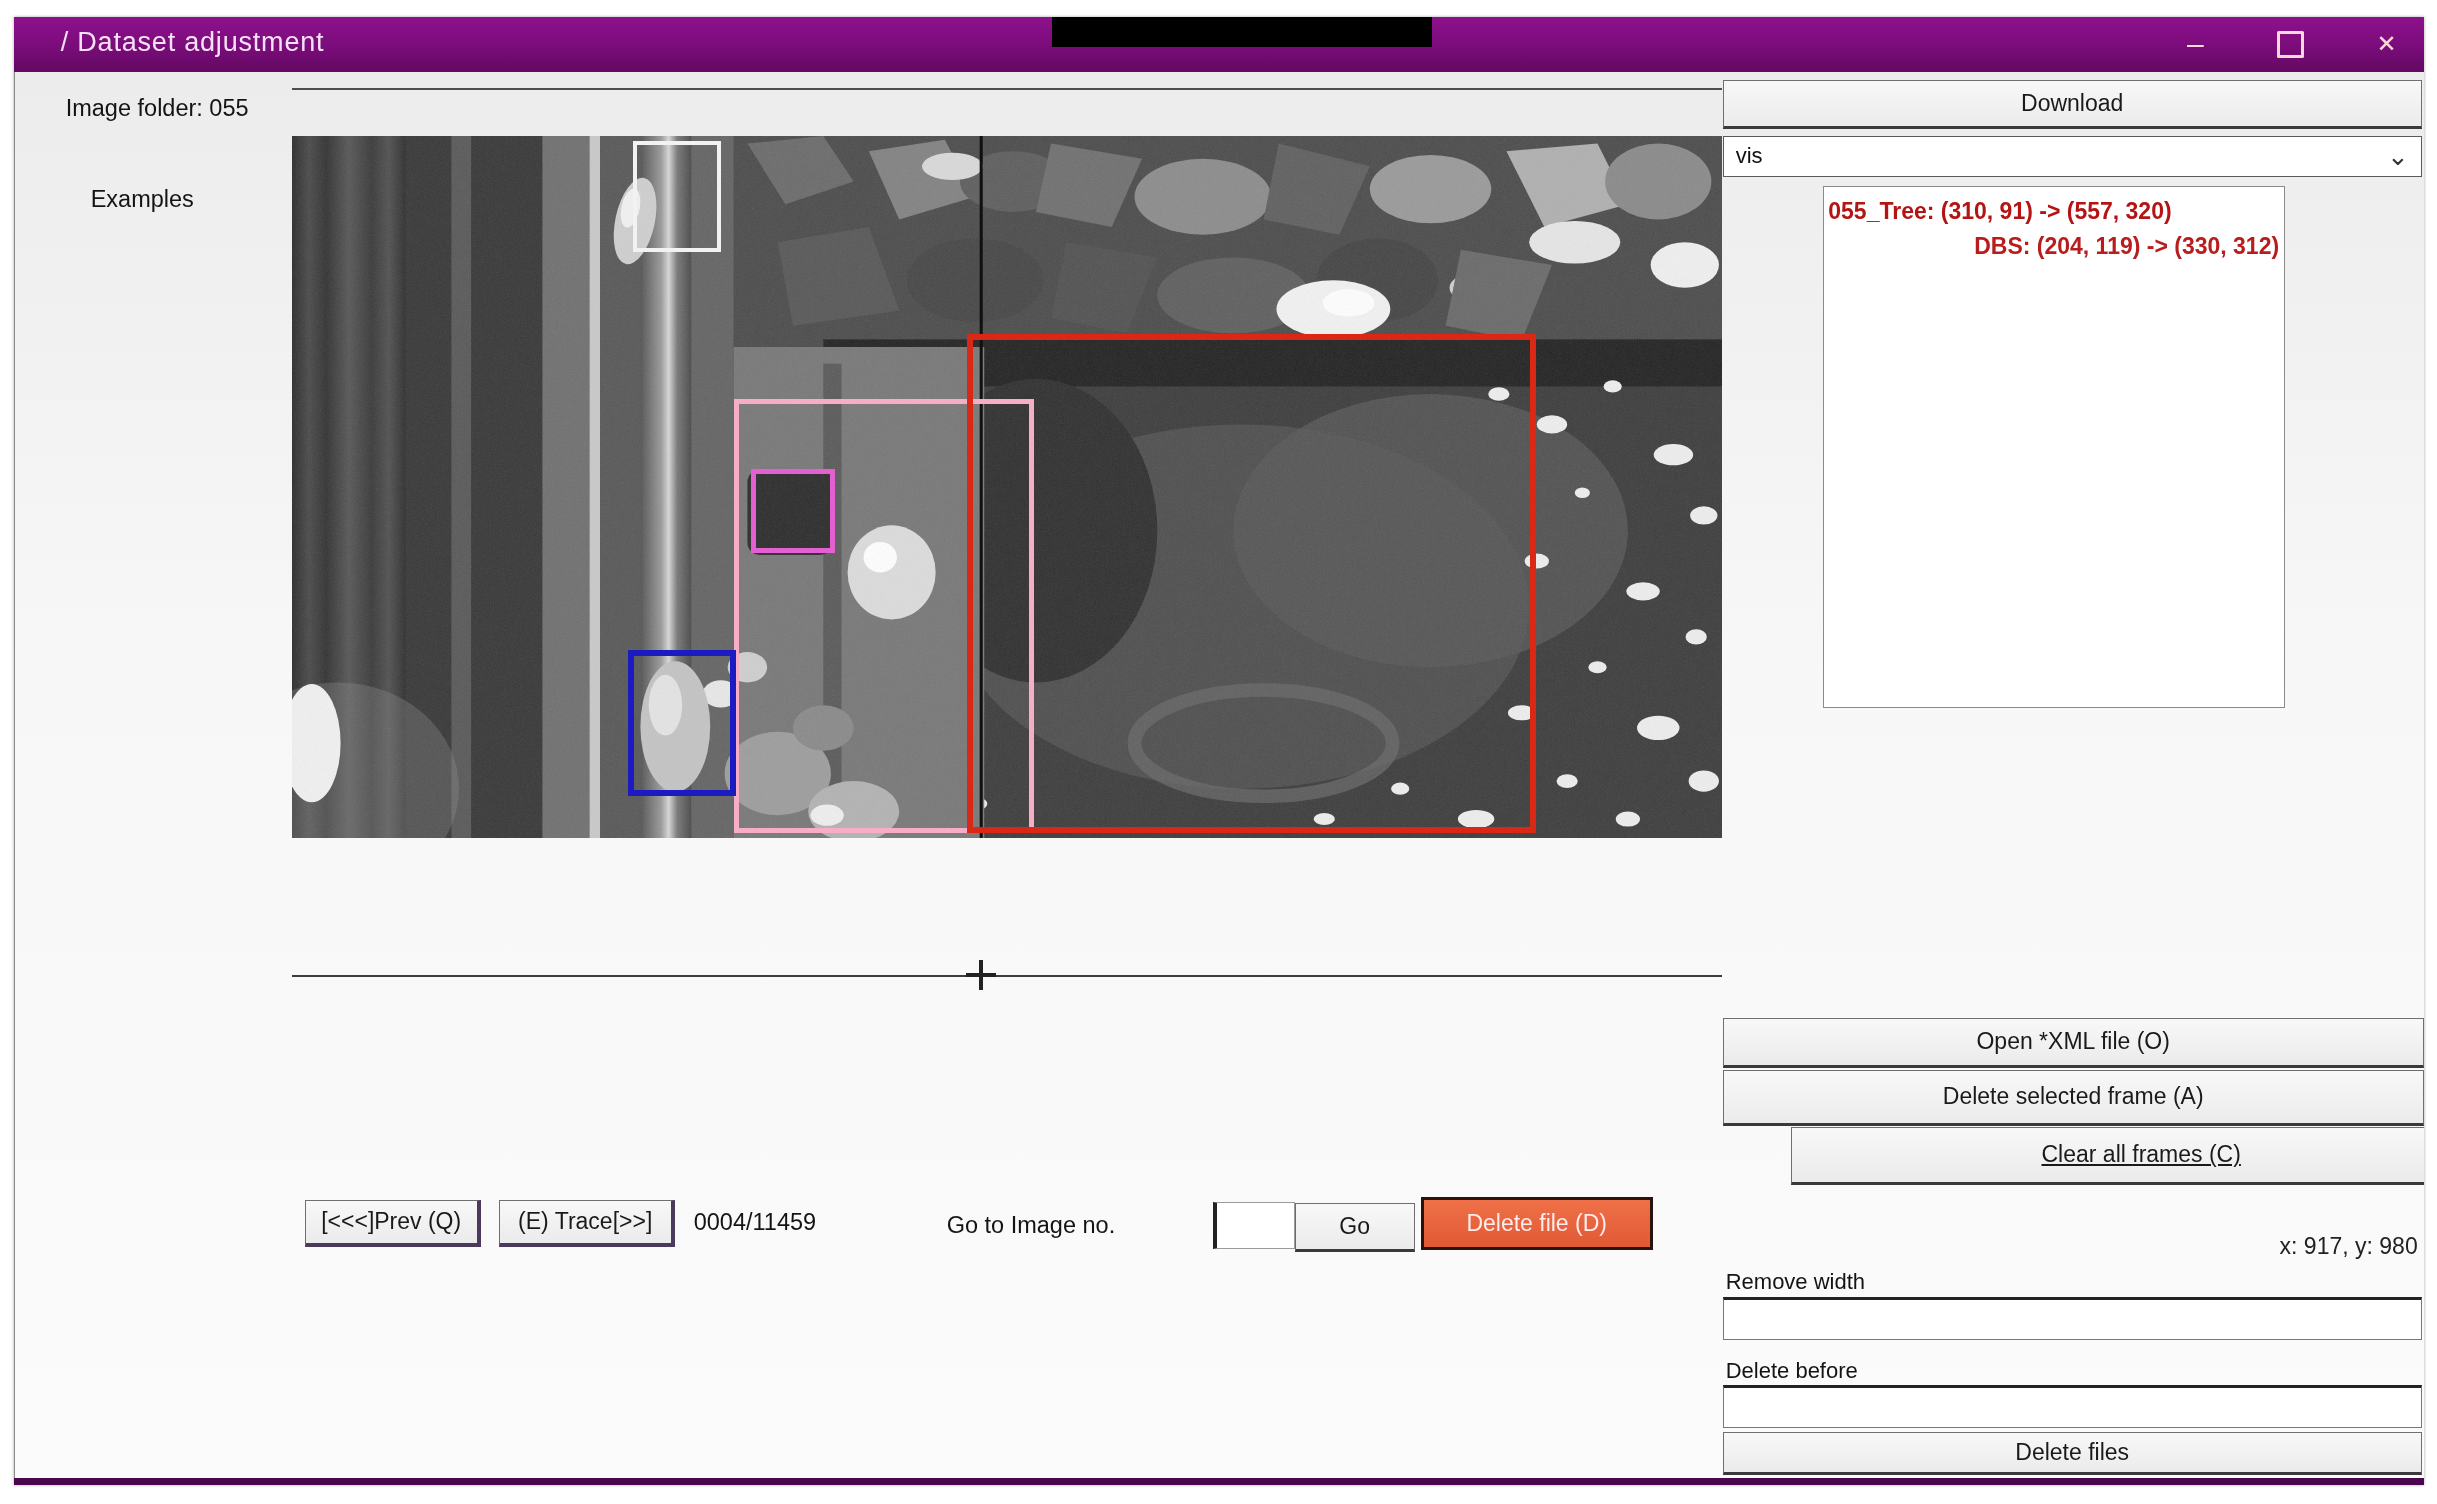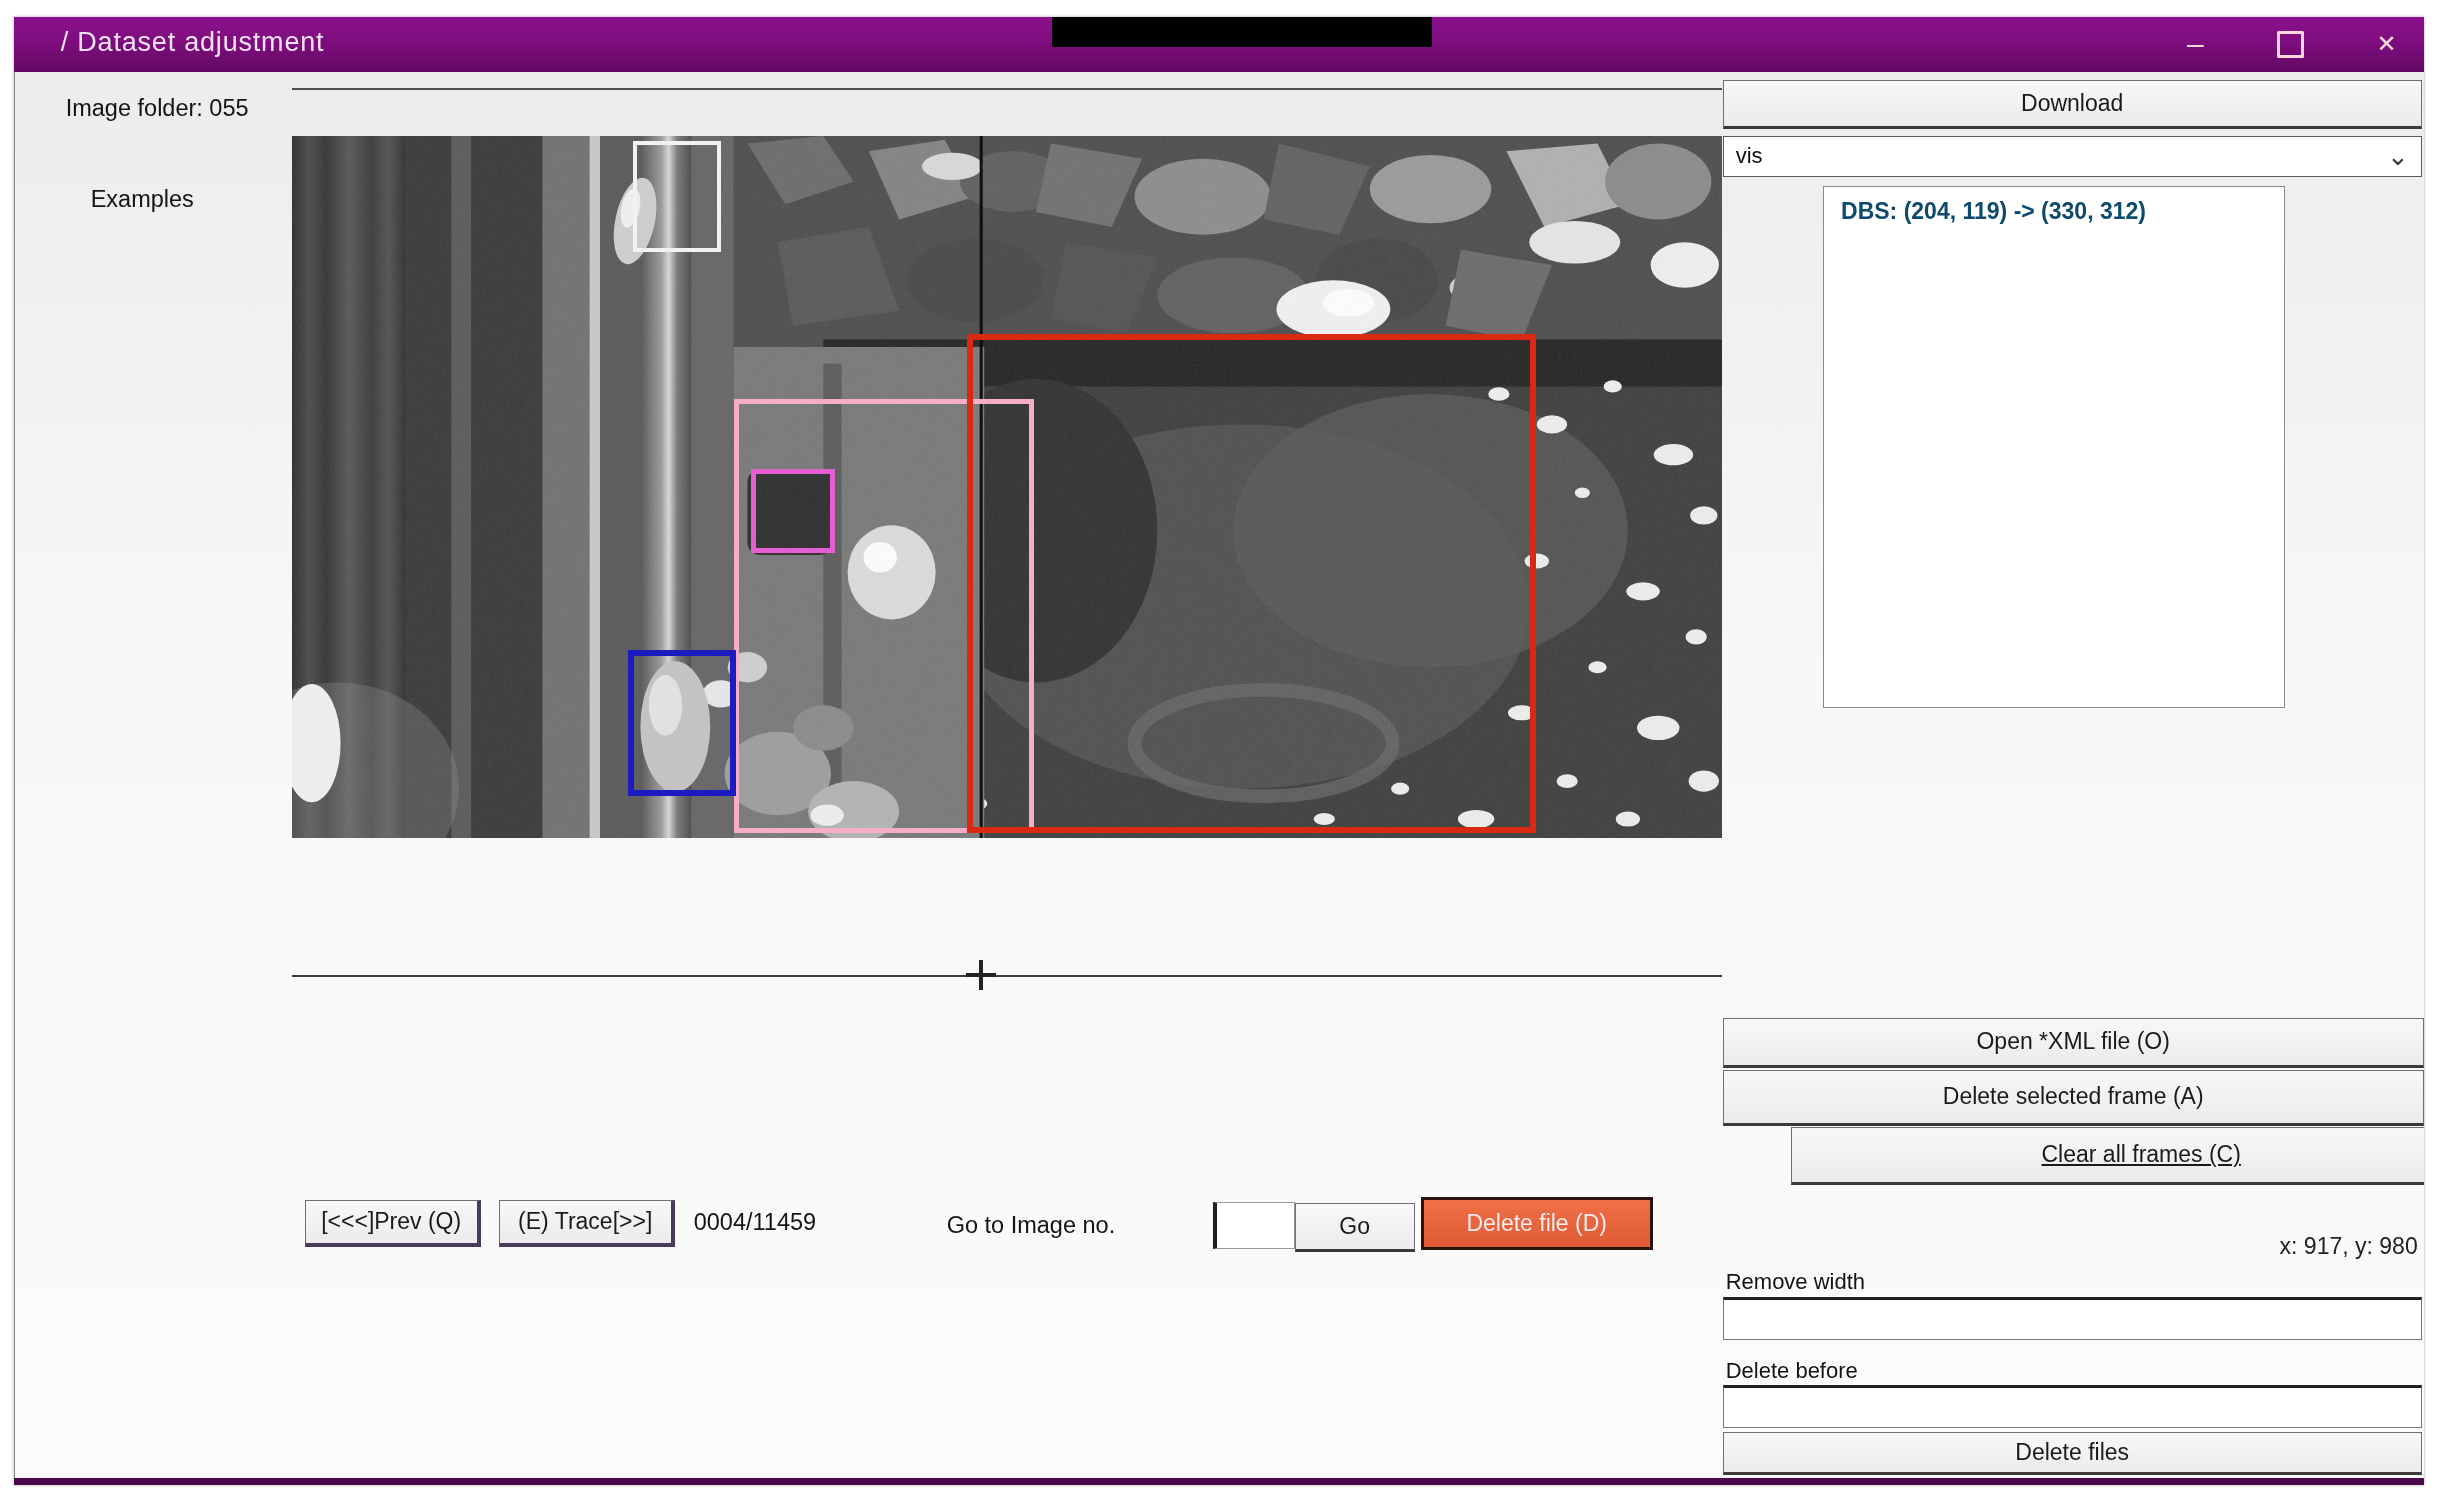--- a/index.html
+++ b/index.html
@@ -207,21 +207,22 @@
       <input class="goto-input" value="" style="">
       <div class="btn" style="left:1280px;top:1131px;width:120px;height:49px;">Go</div>
       <div class="delete-file">Delete file (D)</div>
 
       <div class="btn" style="left:1708px;top:8.4px;width:699px;height:49px;">Download</div>
       <div class="select">
         <span>vis</span>
         <span class="chev">⌄</span>
       </div>
       <div class="listbox">
-          <div class="ann" style="color: #0c4a6e;">  DBS: (204, 119) -&gt; (330, 312)</div>
+          <div class="ann" style="color: rgb(181, 20, 20);">055_Tree: (310, 91) -&gt; (557, 320)</div>
+          <div class="ann" style="color: #b91c1c; text-align: right;">  DBS: (204, 119) -&gt; (330, 312)</div>
         </div>
 
       <div class="btn" style="left:1708px;top:946px;width:701px;height:50px;">Open *XML file (O)</div>
       <div class="btn" style="left:1708px;top:998px;width:701px;height:56px;">Delete selected frame (A)</div>
       <div class="btn" style="left:1776px;top:1055px;width:701px;height:58px;text-decoration:underline;">Clear all frames (C)</div>
 
       <div class="cursor-pos">x: 917, y: 980</div>
 
       <div class="lbl" style="left:1711px;top:1197px;font-size:22px;">Remove width</div>
       <input class="sideinput" style="top: 1225px;" value="">

